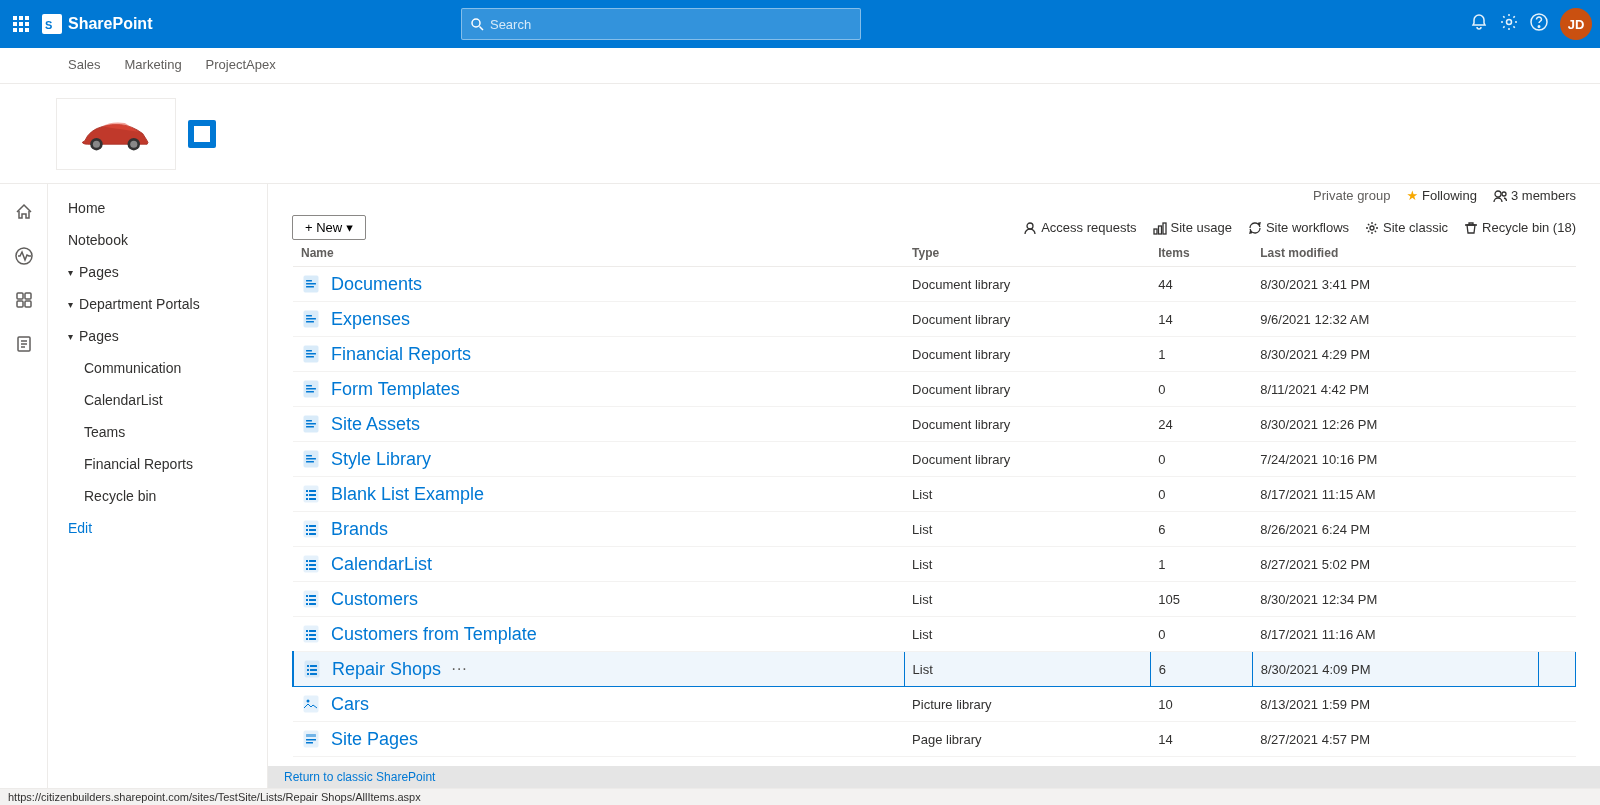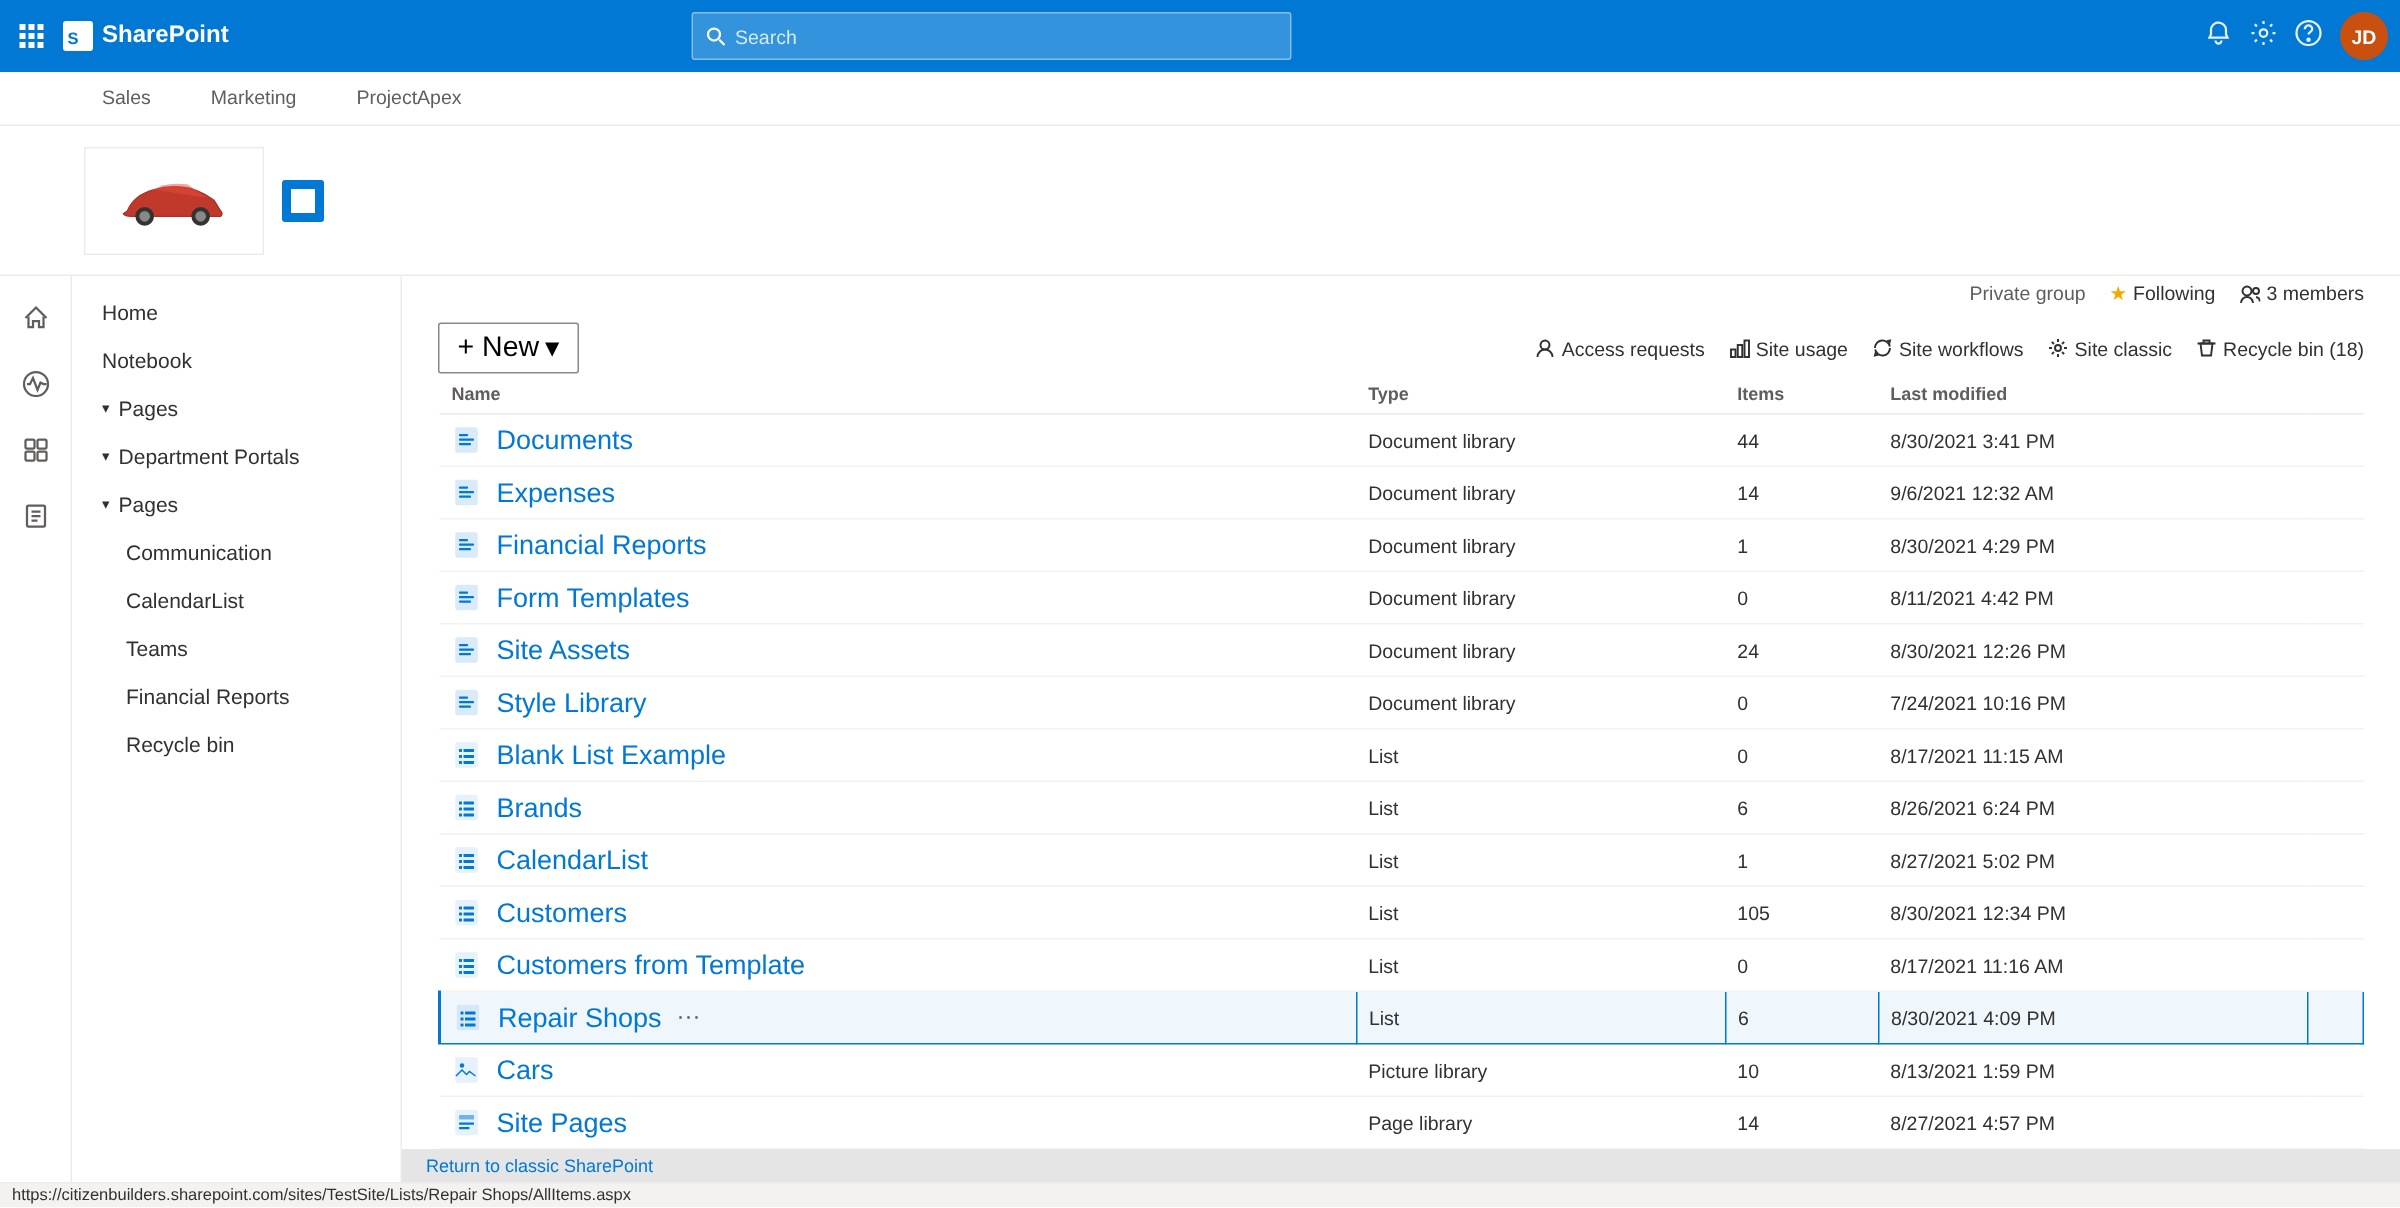--- a/index.html
+++ b/index.html
@@ -66,21 +66,21 @@
       cursor: pointer;
     }
 
     
     .subnav {
       background: white;
       border-bottom: 1px solid #edebe9;
       padding: 0 56px;
       display: flex; align-items: center;
       height: 36px;
-      gap: 16px;
+      gap: 0;
       flex-shrink: 0;
     }
     .subnav-tab {
       padding: 8px 12px;
       font-size: 13px;
       color: #605e5c;
       cursor: pointer;
       border-bottom: 2px solid transparent;
     }
 
@@ -181,21 +181,21 @@
       display: flex; align-items: center;
       justify-content: space-between;
       flex-shrink: 0;
     }
     .content-actions-left { display: flex; align-items: center; gap: 8px; }
     .btn-new {
       background: white;
       border: 1px solid #8a8886;
       border-radius: 2px;
       padding: 4px 12px;
-      font-size: 19px;
+      font-size: 13px;
       cursor: pointer;
       display: flex; align-items: center; gap: 4px;
     }
 
     .content-actions-right {
       display: flex; align-items: center; gap: 16px;
       font-size: 13px; color: #323130;
     }
     .action-link {
       display: flex; align-items: center; gap: 4px;
@@ -427,20 +427,21 @@
     </div>
     <div class="sidebar-item indent">
       <span>Teams</span>
     </div>
     <div class="sidebar-item indent">
       <span>Financial Reports</span>
     </div>
     <div class="sidebar-item indent">
       <span>Recycle bin</span>
     </div>
+    <div class="sidebar-edit">Edit</div>
   </div>
 
   <div class="content">
 
     <div class="site-info-bar">
       <span class="private-group-label">Private group</span>
       <div class="following-btn">
         <span class="star-icon">★</span>
         <span>Following</span>
       </div>

